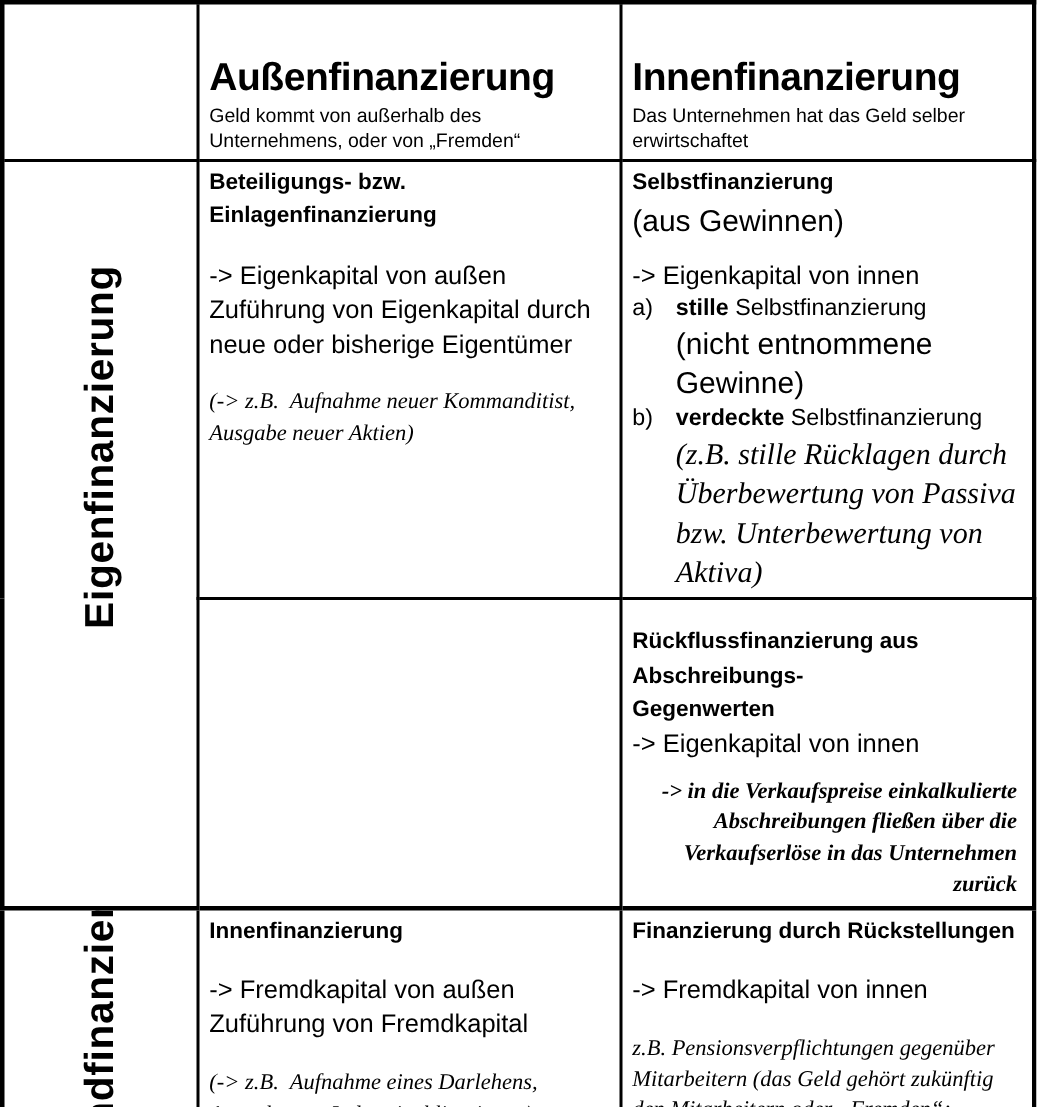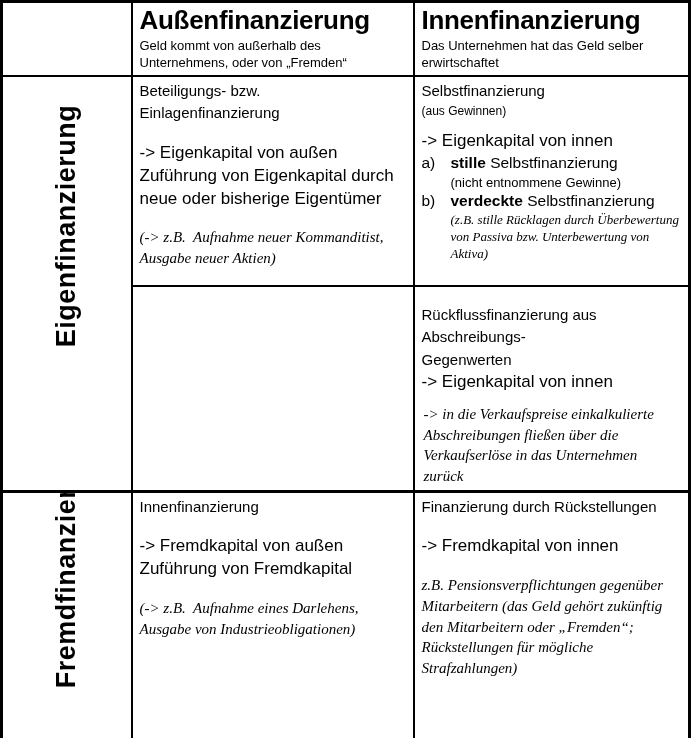--- a/index.html
+++ b/index.html
@@ -11,44 +11,44 @@
     border-collapse:collapse;table-layout:fixed;
     width:691px;height:738px;border:3px solid #000;
   }
   td{
     border:2px solid #000;vertical-align:top;padding:3px 8px 3px 7px;
     overflow:hidden;box-sizing:border-box;
   }
   tr.r-last td{border-top:3px solid #000;}
   col.c1{width:130px;} col.c2{width:282px;}
   
-  .h-title{font-weight:bold;font-size:26px;line-height:1.15;letter-spacing:-0.3px;}
+  .h-title{font-weight:bold;font-size:26px;line-height:1.15;letter-spacing:-0.3px;margin-top:31px;}
   .h-sub{font-size:13px;line-height:1.3;margin-top:2px;}
   
   td.label-cell{vertical-align:middle;text-align:center;padding:0;}
   .rot{
     transform:rotate(-90deg);white-space:nowrap;
     font-weight:bold;font-size:27px;letter-spacing:0.5px;
   }
   
-  .heading{font-weight:normal;font-size:15px;line-height:1.5;}
-  .plain15{font-size:12px;line-height:1.5;}
+  .heading{font-weight:bold;font-size:15px;line-height:1.5;}
+  .plain15{font-size:20px;line-height:1.5;}
   .t-lg{font-size:17px;line-height:1.35;}
   .gap{height:17px;}
   .gap-sm{height:10px;}
   .u{text-underline-offset:2px;}
   .b{font-weight:bold;}
   .example{
     font-family:"Liberation Serif",serif;font-style:italic;
     font-size:15px;line-height:1.38;white-space:pre-wrap;
   }
   .list-row{display:flex;font-size:15.5px;line-height:1.32;}
   .marker{width:29px;flex:0 0 29px;}
-  .list-cont{padding-left:29px;font-size:13px;line-height:1.32;}
-  .note-center{text-align:left;margin-top:10px;padding:0 2px;}
+  .list-cont{padding-left:29px;font-size:20px;line-height:1.32;}
+  .note-center{text-align:right;margin-top:10px;padding:0 2px;font-weight:bold;}
   .pad-top{padding-top:17px;}
 </style>
 </head>
 <body>
 
 <div class="page">
 <table class="matrix">
   <colgroup>
         <col class="c1">
         <col class="c2">

